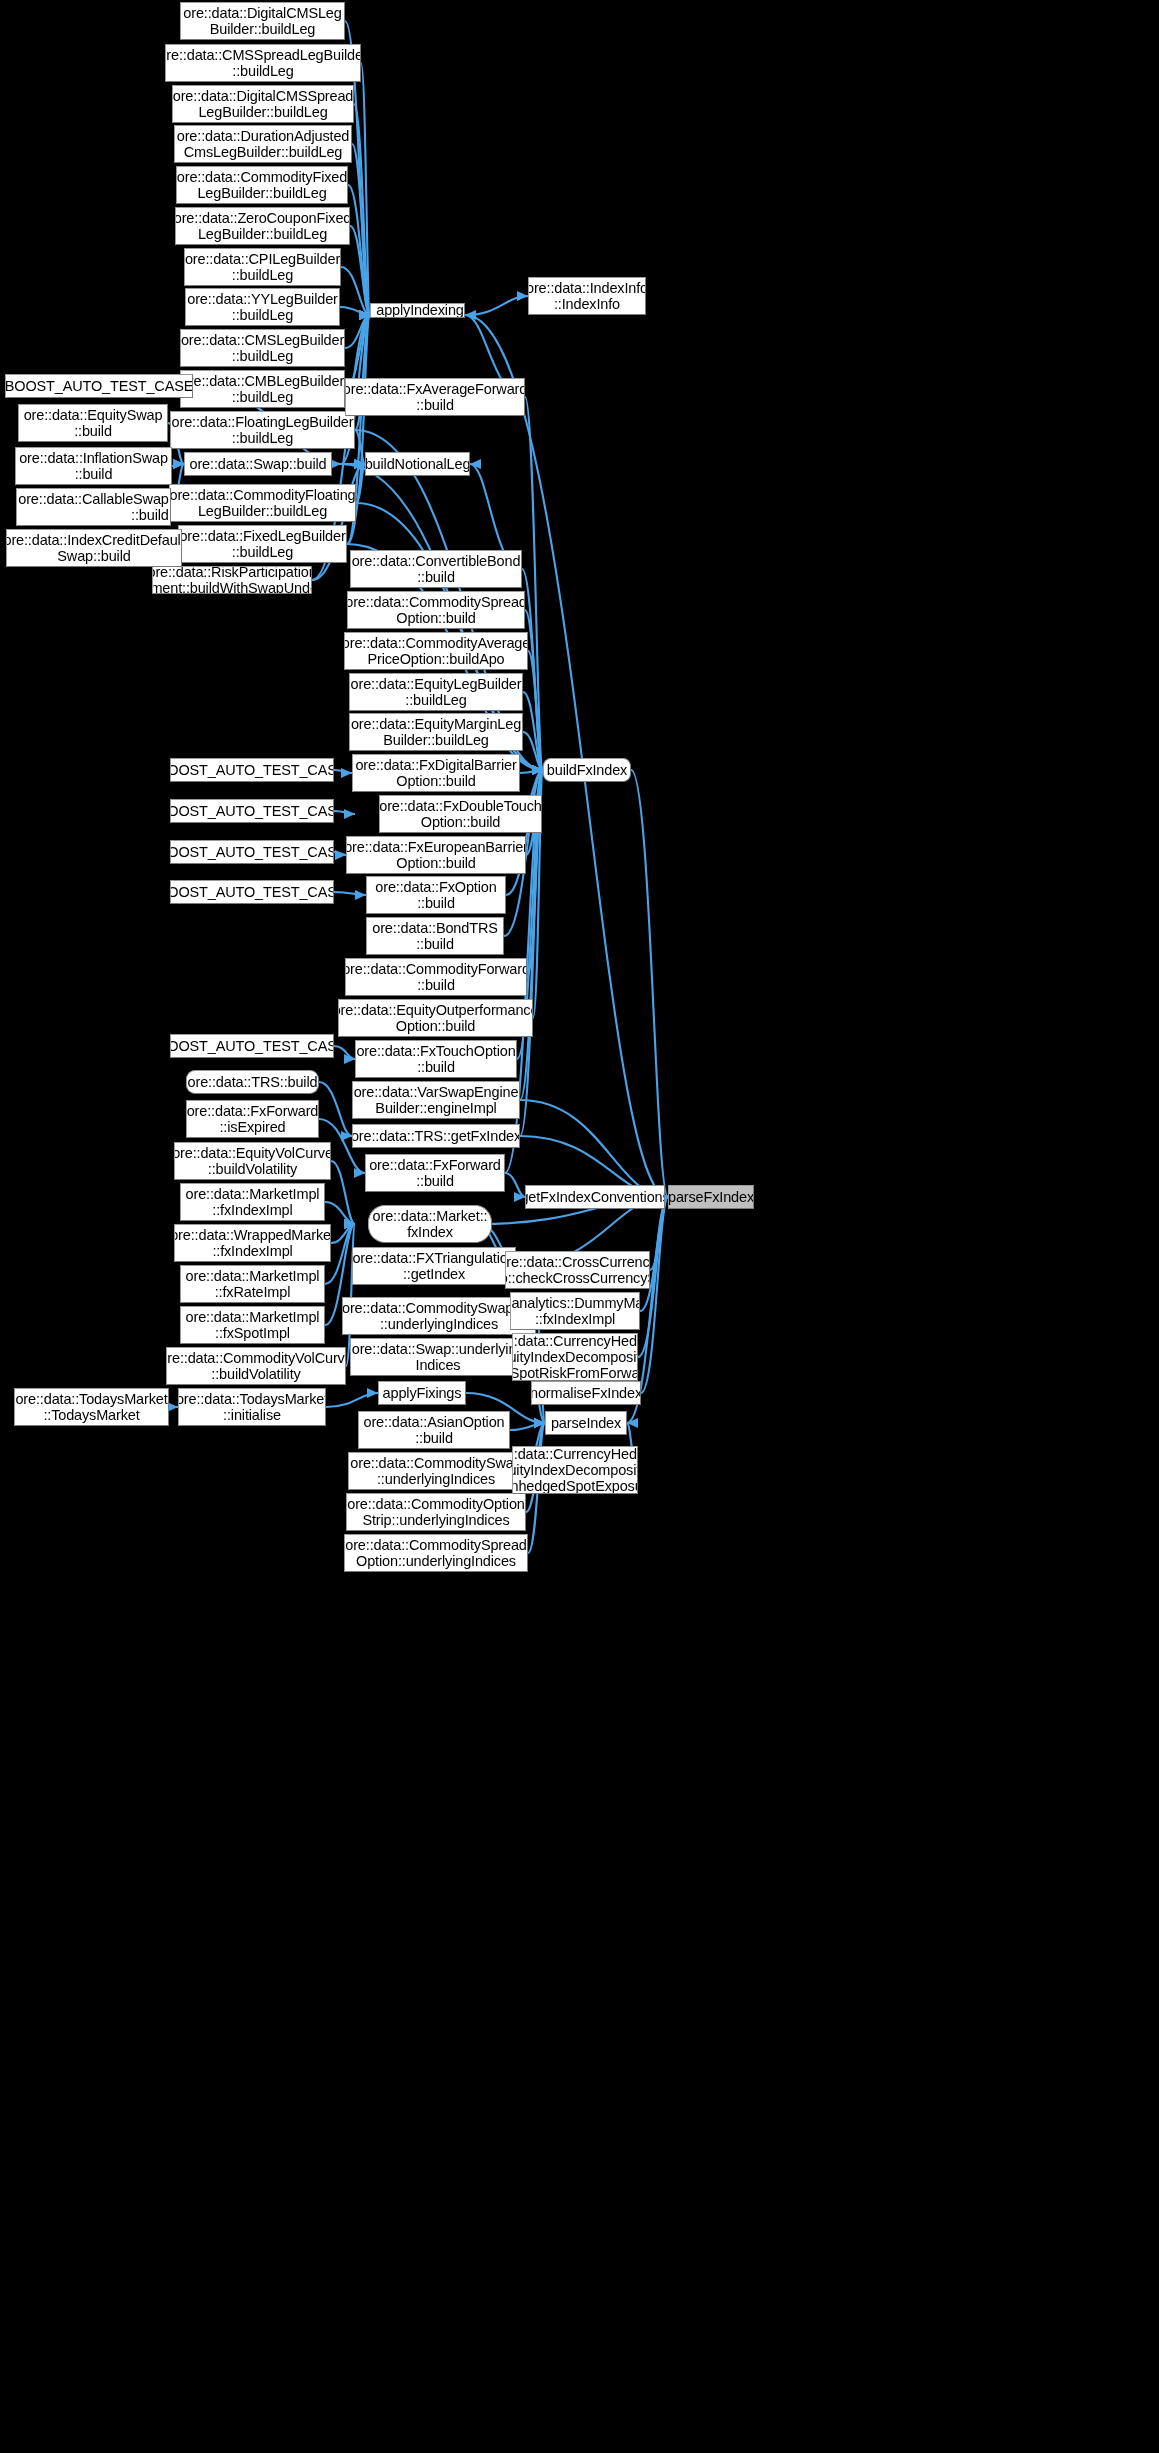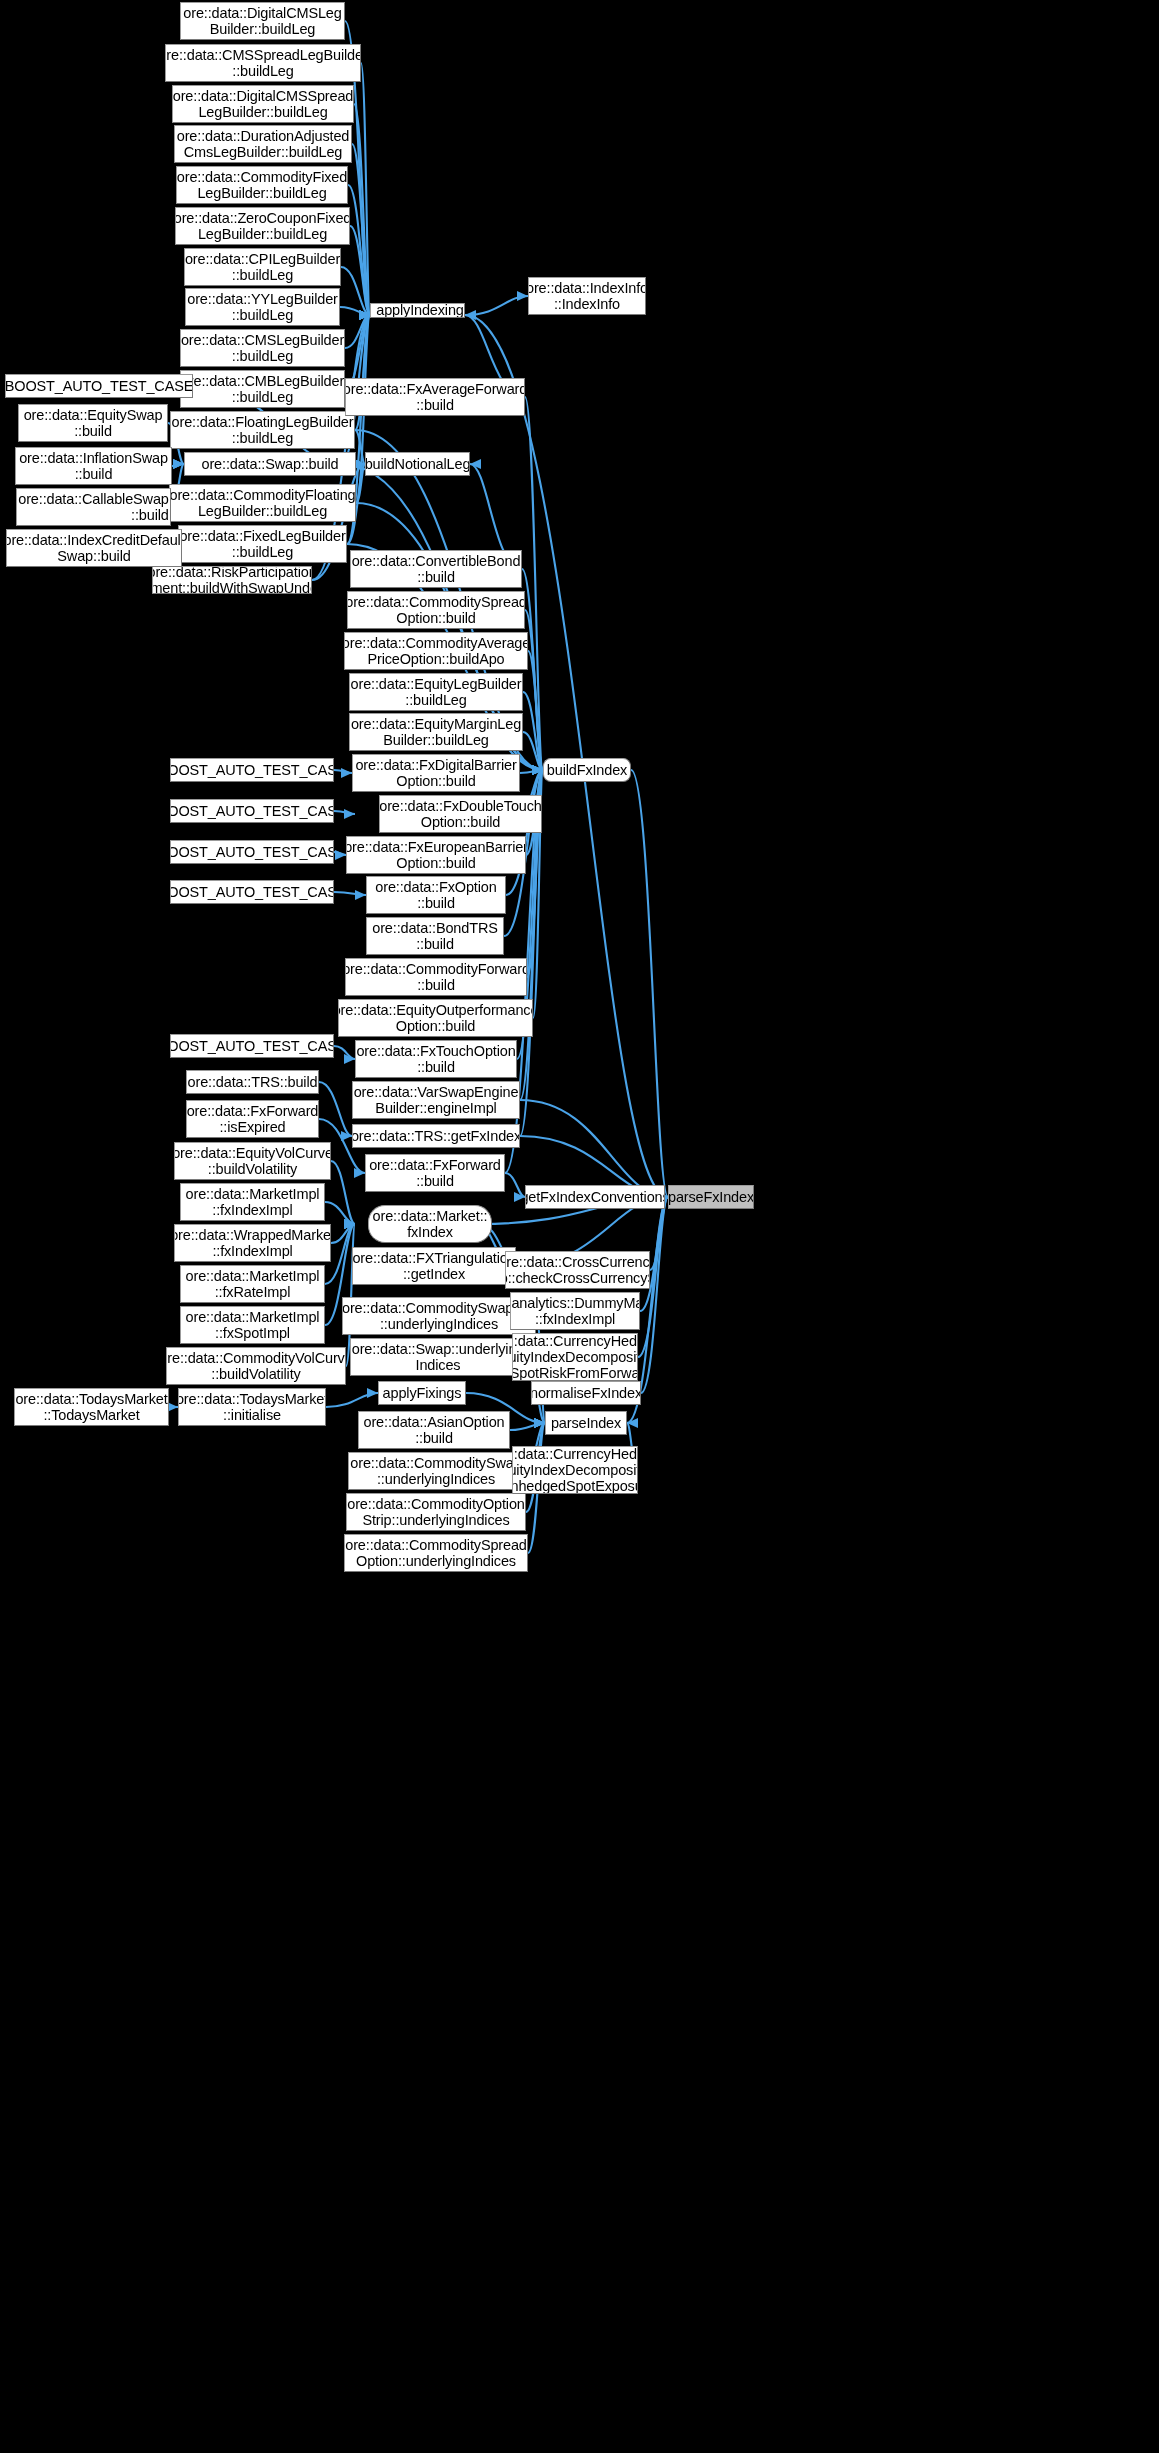--- a/index.html
+++ b/index.html
@@ -214,21 +214,21 @@
       <div class="node" style="left: 184px; top: 248px; width: 157px; height: 38px;">ore::data::CPILegBuilder
 ::buildLeg</div>
       <div class="node" style="left: 185px; top: 288px; width: 155px; height: 38px;">ore::data::YYLegBuilder
 ::buildLeg</div>
       <div class="node" style="left: 180px; top: 329px; width: 165px; height: 38px;">ore::data::CMSLegBuilder
 ::buildLeg</div>
       <div class="node" style="left: 180px; top: 370px; width: 165px; height: 38px;">ore::data::CMBLegBuilder
 ::buildLeg</div>
       <div class="node" style="left: 170px; top: 411px; width: 185px; height: 38px;">ore::data::FloatingLegBuilder
 ::buildLeg</div>
-      <div class="node" style="left: 184px; top: 452px; width: 172px; height: 24px;">ore::data::Swap::build</div>
+      <div class="node" style="left: 184px; top: 452px; width: 148px; height: 24px;">ore::data::Swap::build</div>
       <div class="node" style="left: 169px; top: 484px; width: 187px; height: 38px;">ore::data::CommodityFloating
 LegBuilder::buildLeg</div>
       <div class="node" style="left: 178px; top: 525px; width: 169px; height: 38px;">ore::data::FixedLegBuilder
 ::buildLeg</div>
       <div class="node" style="left: 152px; top: 566px; width: 160px; height: 28px;">ore::data::RiskParticipation
 Agreement::buildWithSwapUnderlying</div>
       <div class="node" style="left: 5px; top: 374px; width: 188px; height: 24px;">BOOST_AUTO_TEST_CASE</div>
       <div class="node" style="left: 18px; top: 404px; width: 150px; height: 38px;">ore::data::EquitySwap
 ::build</div>
       <div class="node" style="left: 15px; top: 447px; width: 157px; height: 38px;">ore::data::InflationSwap
@@ -287,21 +287,21 @@
 ::underlyingIndices</div>
       <div class="node" style="left: 346px; top: 1493px; width: 180px; height: 38px;">ore::data::CommodityOption
 Strip::underlyingIndices</div>
       <div class="node" style="left: 344px; top: 1534px; width: 184px; height: 38px;">ore::data::CommoditySpread
 Option::underlyingIndices</div>
       <div class="node" style="left: 170px; top: 758px; width: 164px; height: 24px;">BOOST_AUTO_TEST_CASE</div>
       <div class="node" style="left: 170px; top: 799px; width: 164px; height: 24px;">BOOST_AUTO_TEST_CASE</div>
       <div class="node" style="left: 170px; top: 840px; width: 164px; height: 24px;">BOOST_AUTO_TEST_CASE</div>
       <div class="node" style="left: 170px; top: 880px; width: 164px; height: 24px;">BOOST_AUTO_TEST_CASE</div>
       <div class="node" style="left: 170px; top: 1034px; width: 164px; height: 24px;">BOOST_AUTO_TEST_CASE</div>
-      <div class="node" style="left: 186px; top: 1070px; width: 133px; height: 24px;">ore::data::TRS::build</div>
+      <div class="node" style="left: 186px; top: 1070px; width: 133px; height: 24px; border-radius: 9px;">ore::data::TRS::build</div>
       <div class="node" style="left: 186px; top: 1100px; width: 133px; height: 38px;">ore::data::FxForward
 ::isExpired</div>
       <div class="node" style="left: 174px; top: 1142px; width: 157px; height: 38px;">ore::data::EquityVolCurve
 ::buildVolatility</div>
       <div class="node" style="left: 180px; top: 1183px; width: 145px; height: 38px;">ore::data::MarketImpl
 ::fxIndexImpl</div>
       <div class="node" style="left: 174px; top: 1224px; width: 157px; height: 38px;">ore::data::WrappedMarket
 ::fxIndexImpl</div>
       <div class="node" style="left: 180px; top: 1265px; width: 145px; height: 38px;">ore::data::MarketImpl
 ::fxRateImpl</div>

